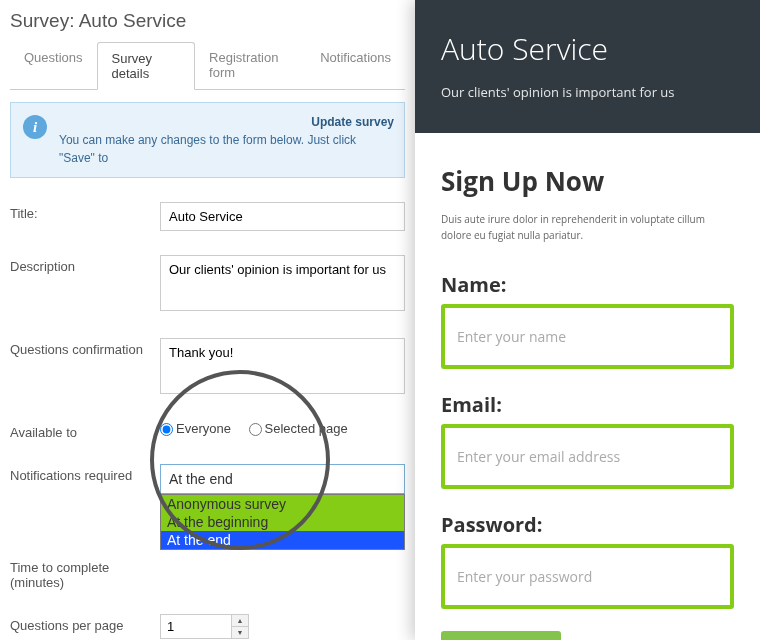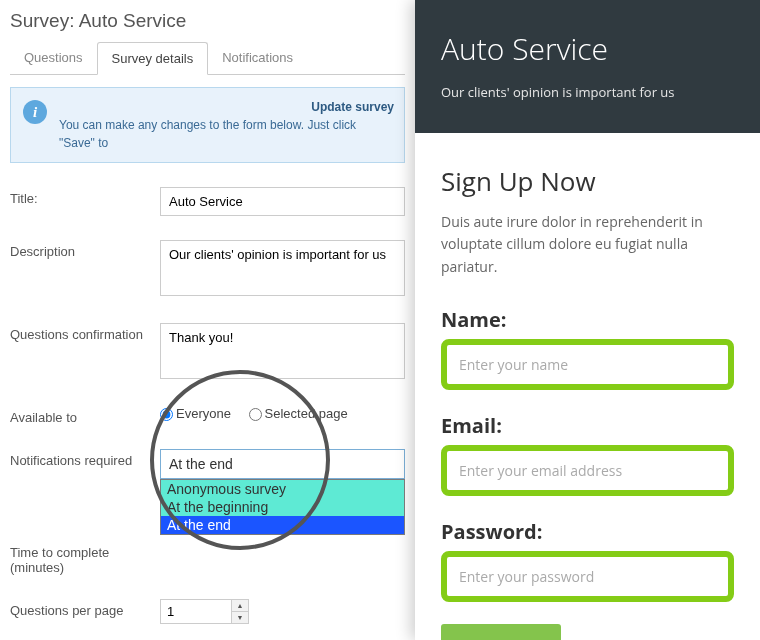--- a/index.html
+++ b/index.html
@@ -24,51 +24,52 @@
 .radio-row label { margin-right: 14px; font-size: 13px; color: #444; }
 .radio-row input { vertical-align: middle; margin-right: 3px; }
 .spinner { display: inline-flex; border: 1px solid #ccc; }
 .spinner input { border: none; width: 70px; padding: 4px 6px; font-size: 13px; }
 .spinner .spin-btns { display: flex; flex-direction: column; border-left: 1px solid #ccc; background: #f2f2f2; }
 .spinner .spin-btn { width: 16px; height: 11px; font-size: 7px; line-height: 11px; text-align: center; cursor: pointer; color: #555; }
 .spinner .spin-btn.down { border-top: 1px solid #ccc; }
 
 .reg-select-wrap { position: relative; }
 .reg-select-display { border: 1px solid #7aaed6; padding: 6px 8px; font-size: 14px; background: #fff; }
-.reg-dropdown { position: absolute; left: 0; right: 0; top: 30px; border: 1px solid #7a7a7a; background: #5eead4; z-index: 20; }
+.reg-dropdown { position: absolute; left: 0; right: 0; top: 30px; border: 1px solid #7a7a7a; background: #84cc16; z-index: 20; }
 .reg-option { padding: 1px 6px; font-size: 14px; cursor: pointer; }
 .reg-option.selected { background: #1b55ff; color: #fff; }
 
 .circle-highlight { position: absolute; left: 150px; top: 370px; width: 180px; height: 180px; border: 4px solid #555; border-radius: 50%; pointer-events: none; z-index: 30; }
 
 .right-panel { position: absolute; left: 415px; top: 0; width: 345px; height: 640px; box-shadow: -4px 0 15px rgba(0,0,0,0.2); background: #fff; }
 .right-header { background: #303a40; color: #fff; padding: 28px 26px 32px; }
 .right-title { font-family: "Segoe UI", "Open Sans", sans-serif; font-size: 30px; font-weight: 300; margin-bottom: 14px; }
 .right-subtitle { font-size: 13px; font-family: "Segoe UI", "Open Sans", sans-serif; color: #e6e6e6; }
 .right-body { padding: 30px 26px; font-family: "Segoe UI", "Open Sans", sans-serif; }
-.signup-title { font-size: 26px; font-weight: normal; color: #333; margin-bottom: 12px; }
-.signup-desc { font-size: 14px; color: #666; line-height: 1.6; margin-bottom: 28px; }
+.signup-title { font-size: 26px; font-weight: bold; color: #333; margin-bottom: 12px; }
+.signup-desc { font-size: 10px; color: #666; line-height: 1.6; margin-bottom: 28px; }
 .field-group { margin-bottom: 22px; }
 .field-label { font-weight: bold; font-size: 20px; color: #333; margin-bottom: 6px; display: block; }
-.field-input { width: 100%; border: 6px solid #84cc16; border-radius: 8px; padding: 10px 12px; font-size: 14px; font-family: inherit; color: #333; }
+.field-input { width: 100%; border: 4px solid #84cc16; border-radius: 3px; padding: 19px 12px; font-size: 14px; font-family: inherit; color: #333; }
 .field-input::placeholder { color: #aaa; }
 .btn-register { background: #84c44c; color: #fff; border: none; padding: 14px 17px; font-size: 16px; font-weight: bold; border-radius: 3px; cursor: pointer; letter-spacing: 0.5px; }
 .login-link { color: #84c44c; font-size: 12px; margin-left: 16px; cursor: pointer; }
 </style>
 </head>
 <body>
 
 <div class="left-panel">
   <h1 class="page-title">
     <span>Survey:</span> <span>Auto Service</span>
   </h1>
 
   <div class="tabs">
     <div class="tab">Questions</div>
     <div class="tab active">Survey details</div>
+    <div class="tab">Registration form</div>
     <div class="tab">Notifications</div>
   </div>
 
   <div class="info-box">
     <div class="info-icon">i</div>
     <b>Update survey</b>
     <span>You can make any changes to the form below. Just click "Save" to</span>
   </div>
 
   <div class="form-row">

